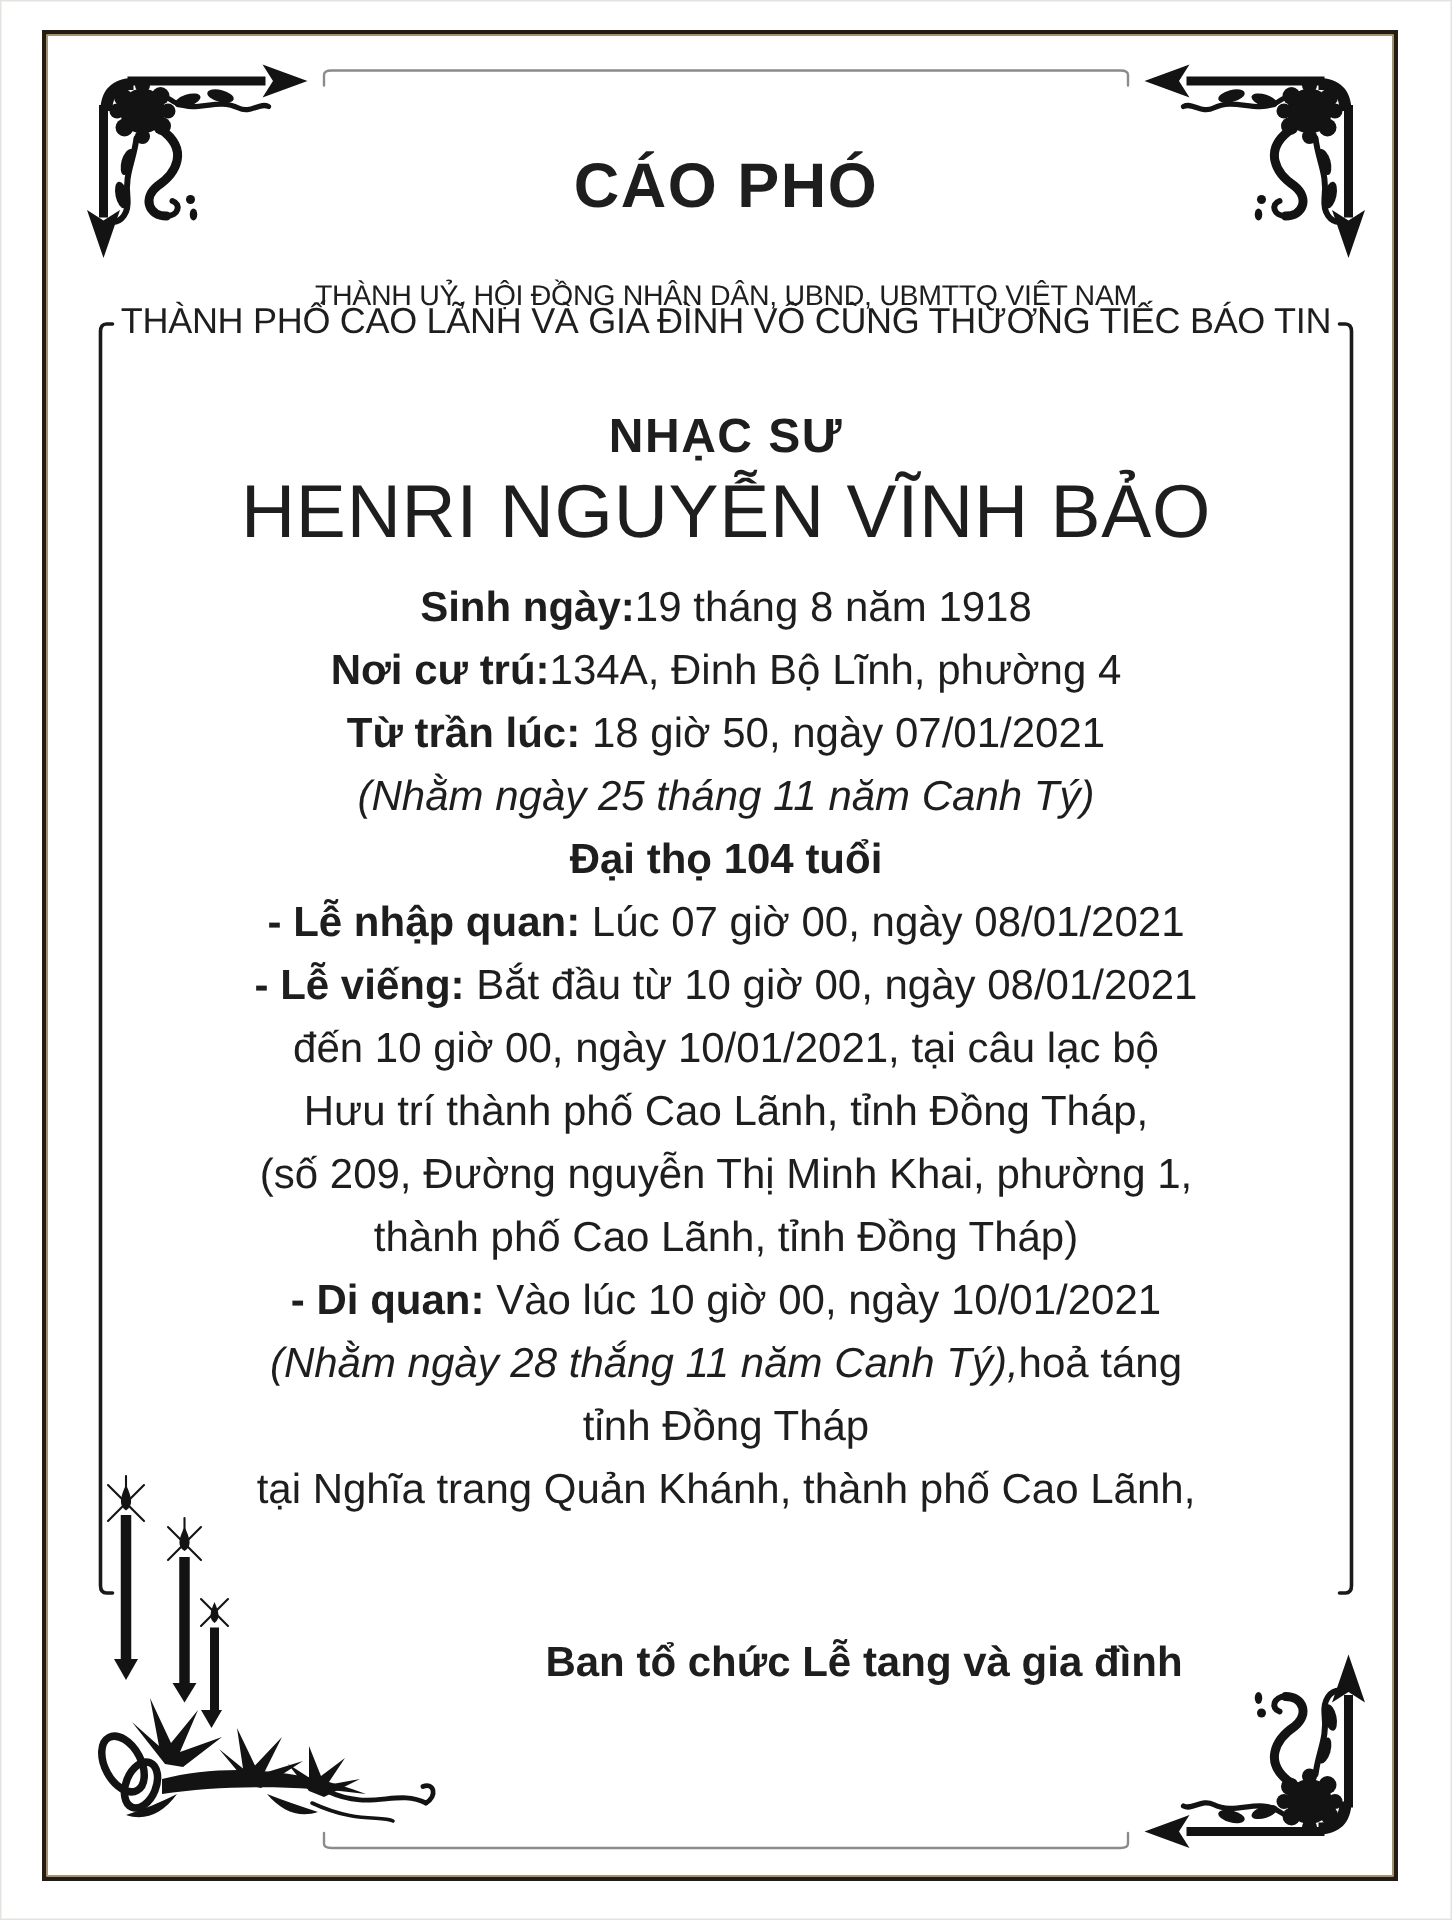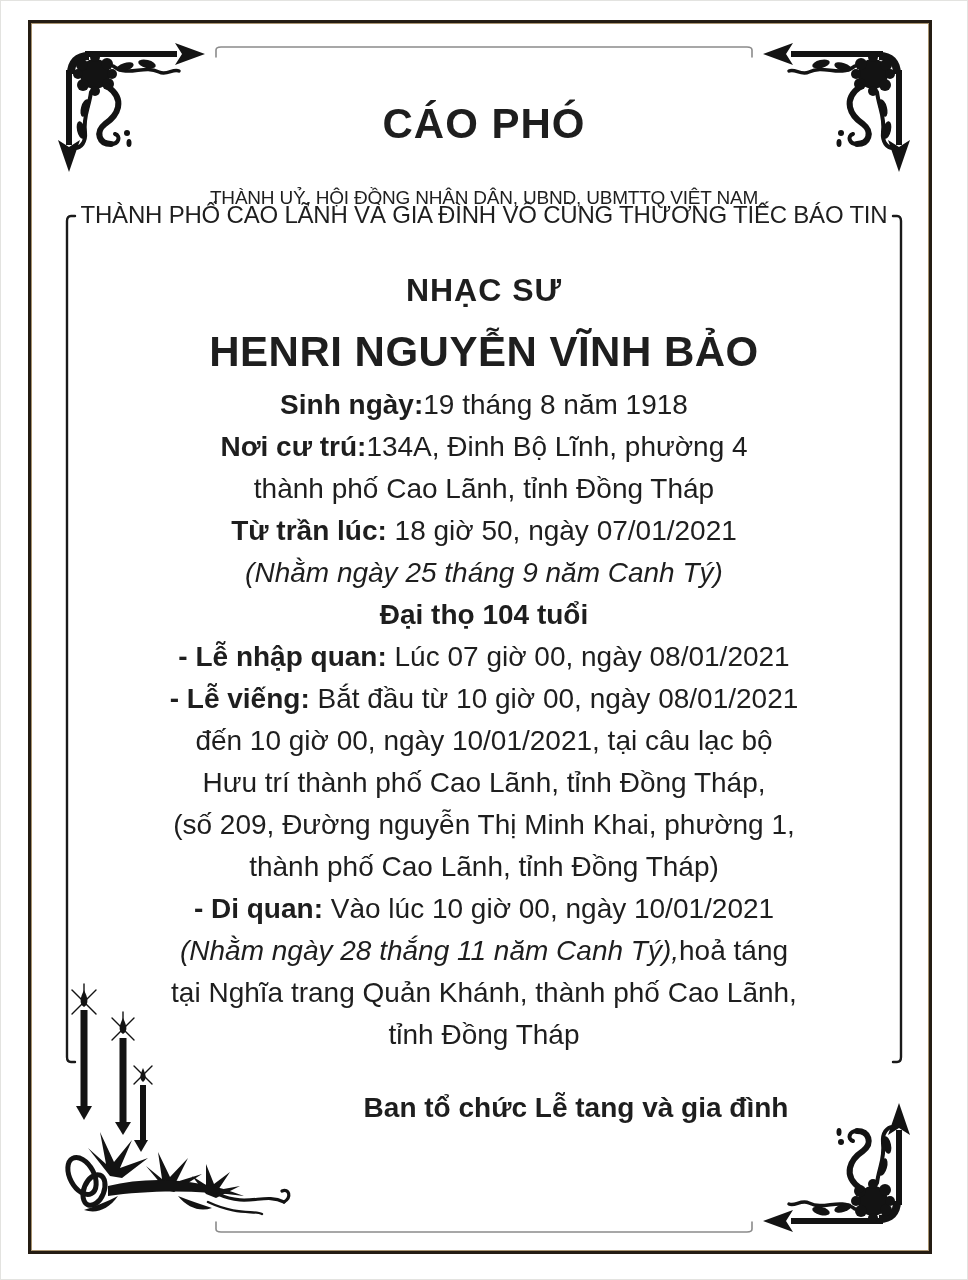--- a/index.html
+++ b/index.html
@@ -32,21 +32,21 @@
   
   .txt{
     position:absolute;left:40px;width:888px;
     text-align:center;
     white-space:nowrap;
   }
   .doc-title{top:100px;font-size:42px;font-weight:bold;letter-spacing:1px;}
   .org-1{top:163px;font-size:19px;letter-spacing:-0.2px;margin-top:24px;}
   .org-2{top:201px;font-size:24px;letter-spacing:-0.2px;}
   .deceased-title{top:272px;font-size:32px;font-weight:bold;letter-spacing:1px;}
-  .deceased-name{top:328px;font-size:42px;font-weight:bold;letter-spacing:0.5px;}
+  .deceased-name{top:312px;font-size:50px;font-weight:normal;letter-spacing:0.5px;}
   .details{top:384px;font-size:28px;line-height:42px;}
   .details .line{height:42px;}
   .seg-b{font-weight:bold;}
   .seg-i{font-style:italic;}
   .footer{
     position:absolute;left:240px;width:672px;top:1087px;
     text-align:center;font-size:28px;font-weight:bold;line-height:41px;
     white-space:nowrap;
   }
 </style>
@@ -205,33 +205,32 @@
   <div class="txt doc-title">CÁO PHÓ</div>
   <div class="txt org-1">THÀNH UỶ, HỘI ĐỒNG NHÂN DÂN, UBND, UBMTTQ VIỆT NAM</div>
   <div class="txt org-2">THÀNH PHỐ CAO LÃNH VÀ GIA ĐÌNH VÔ CÙNG THƯƠNG TIẾC BÁO TIN</div>
 
   <div class="txt deceased-title">NHẠC SƯ</div>
   <div class="txt deceased-name">HENRI NGUYỄN VĨNH BẢO</div>
 
   <div class="txt details" id="details-container">
       <div class="line"><span class="seg-b">Sinh ngày:</span><span class="seg-r">19 tháng 8 năm 1918</span></div>
       <div class="line"><span class="seg-b">Nơi cư trú:</span><span class="seg-r">134A, Đinh Bộ Lĩnh, phường 4</span></div>
-      <div class="line"><span class="seg-r">thành phố Cao Lãnh, tỉnh Đồng Tháp</span></div>
       <div class="line"><span class="seg-b">Từ trần lúc: </span><span class="seg-r">18 giờ 50, ngày 07/01/2021</span></div>
-      <div class="line"><span class="seg-i">(Nhằm ngày 25 tháng 9 năm Canh Tý)</span></div>
+      <div class="line"><span class="seg-i">(Nhằm ngày 25 tháng 11 năm Canh Tý)</span></div>
       <div class="line"><span class="seg-b">Đại thọ 104 tuổi</span></div>
       <div class="line"><span class="seg-b">- Lễ nhập quan: </span><span class="seg-r">Lúc 07 giờ 00, ngày 08/01/2021</span></div>
       <div class="line"><span class="seg-b">- Lễ viếng: </span><span class="seg-r">Bắt đầu từ 10 giờ 00, ngày 08/01/2021</span></div>
       <div class="line"><span class="seg-r">đến 10 giờ 00, ngày 10/01/2021, tại câu lạc bộ</span></div>
       <div class="line"><span class="seg-r">Hưu trí thành phố Cao Lãnh, tỉnh Đồng Tháp,</span></div>
       <div class="line"><span class="seg-r">(số 209, Đường nguyễn Thị Minh Khai, phường 1,</span></div>
       <div class="line"><span class="seg-r">thành phố Cao Lãnh, tỉnh Đồng Tháp)</span></div>
       <div class="line"><span class="seg-b">- Di quan: </span><span class="seg-r">Vào lúc 10 giờ 00, ngày 10/01/2021</span></div>
       <div class="line"><span class="seg-i">(Nhằm ngày 28 thắng 11 năm Canh Tý),</span><span class="seg-r">hoả táng</span></div>
+      <div class="line"><span class="seg-r">tỉnh Đồng Tháp</span></div>
       <div class="line"><span class="seg-r">tại Nghĩa trang Quản Khánh, thành phố Cao Lãnh,</span></div>
-      <div class="line"><span class="seg-r">tỉnh Đồng Tháp</span></div>
     </div>
 
   <div class="footer">
     <div>Ban tổ chức Lễ tang và gia đình</div>
   </div>
 
 </div>
 
 </body></html>

